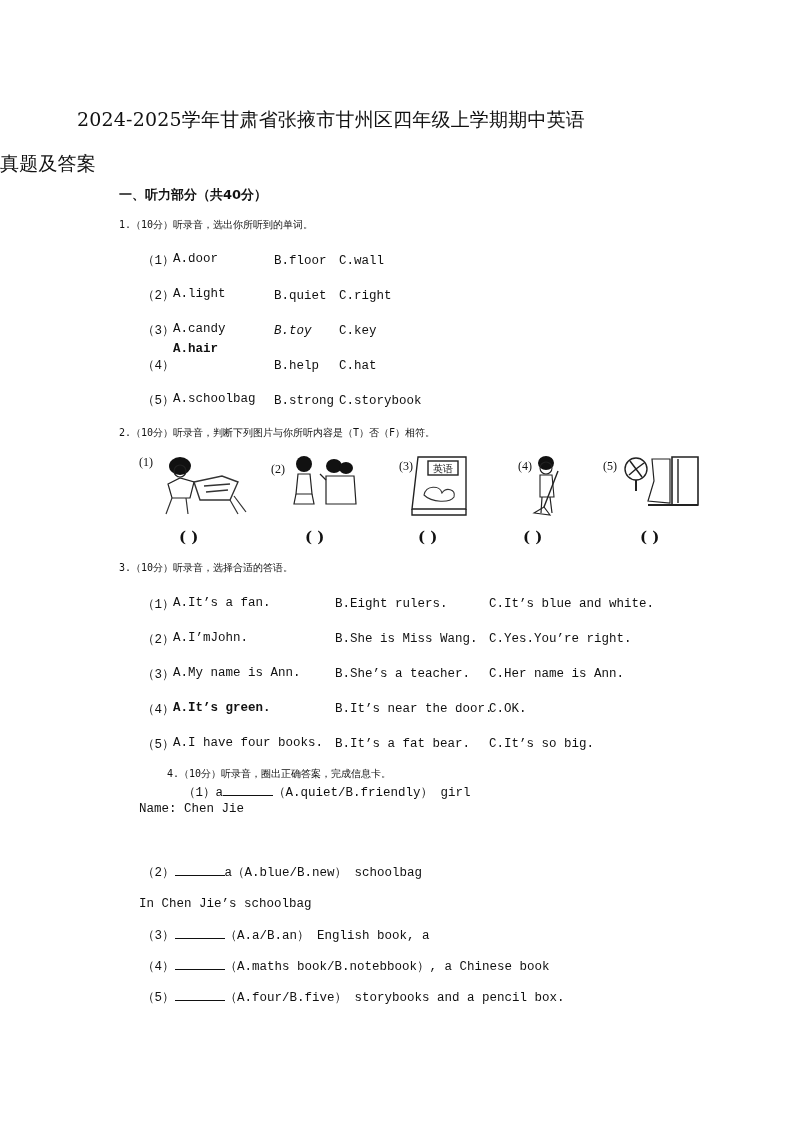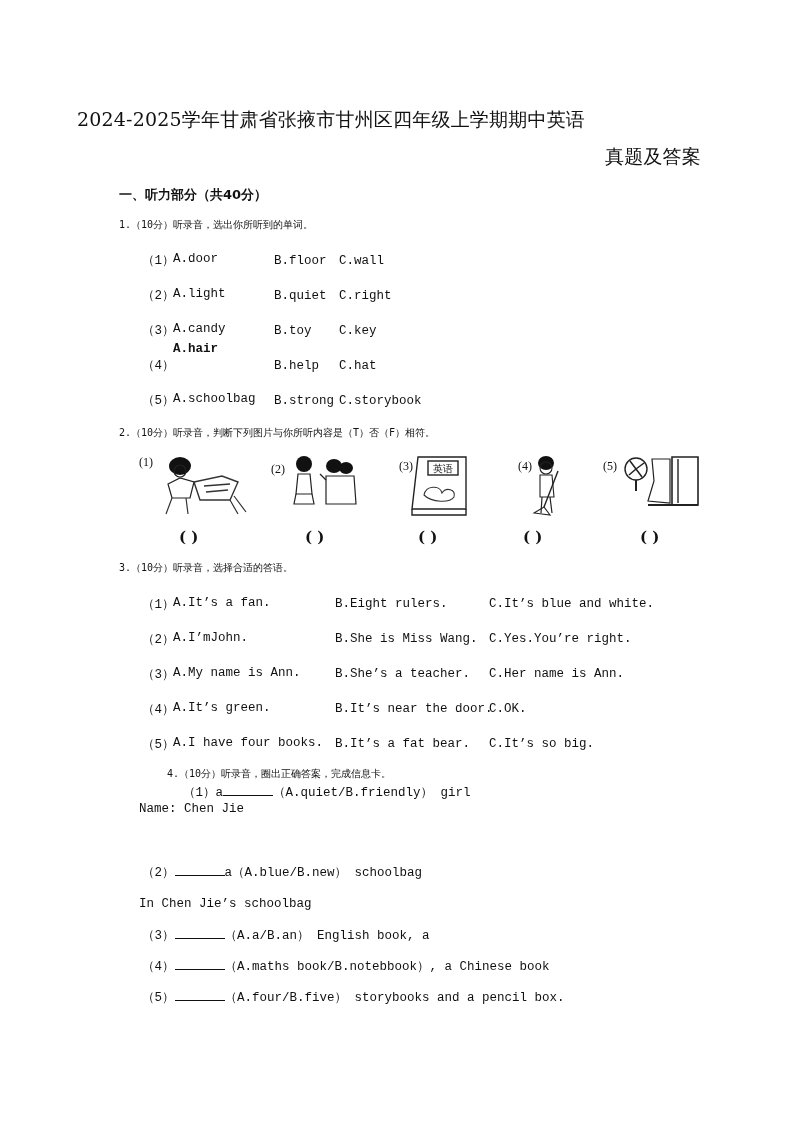--- a/index.html
+++ b/index.html
@@ -12,39 +12,39 @@
     .opt { font-family: "Liberation Mono", "DejaVu Sans Mono", monospace; font-size: 12.5px; }
     .blank { display: inline-block; width: 50px; border-bottom: 1px solid #111; height: 12px; vertical-align: baseline; }
     .pic { position: absolute; }
     .paren { position: absolute; font-family: "DejaVu Serif", serif; font-size: 15px; font-weight: bold; }
     .plabel { position: absolute; font-family: "Liberation Serif", serif; font-size: 12px; }
   </style>
 </head>
 <body>
 
 <div class="abs title" style="left:0; width:662px; text-align:center; top:107px;">2024-2025学年甘肃省张掖市甘州区四年级上学期期中英语</div>
-<div class="abs title" style="left:0; width:701px; text-align:right; top:144px;">真题及答案</div>
+<div class="abs title" style="left:0; width:701px; text-align:left; top:151px;">真题及答案</div>
 
 <div class="abs sec" style="left:119px; top:186px;">一、听力部分（共40分）</div>
 
 <div class="abs q" style="left:119px; top:218px;">1.（10分）听录音，选出你所听到的单词。</div>
 <div>
   <div class="abs opt" style="left:142px; top:252px;">（1）</div>
   <div class="abs opt" style="left:173px; top:252px;">A.door</div>
   <div class="abs opt" style="left:274px; top:254px;">B.floor</div>
   <div class="abs opt" style="left:339px; top:254px;">C.wall</div>
 
   <div class="abs opt" style="left:142px; top:287px;">（2）</div>
   <div class="abs opt" style="left:173px; top:287px;">A.light</div>
   <div class="abs opt" style="left:274px; top:289px;">B.quiet</div>
   <div class="abs opt" style="left:339px; top:289px;">C.right</div>
 
   <div class="abs opt" style="left:142px; top:322px;">（3）</div>
   <div class="abs opt" style="left:173px; top:322px;">A.candy</div>
-  <div class="abs opt" style="left:274px; top:324px;">B.toy</div>
+  <div class="abs opt" style="left:274px; top:324px;font-style:italic;">B.toy</div>
   <div class="abs opt" style="left:339px; top:324px;">C.key</div>
 
   <div class="abs opt" style="left:142px; top:357px;">（4）</div>
   <div class="abs opt" style="left:173px; top:342px;font-weight:bold;">A.hair</div>
   <div class="abs opt" style="left:274px; top:359px;">B.help</div>
   <div class="abs opt" style="left:339px; top:359px;">C.hat</div>
 
   <div class="abs opt" style="left:142px; top:392px;">（5）</div>
   <div class="abs opt" style="left:173px; top:392px;">A.schoolbag</div>
   <div class="abs opt" style="left:274px; top:394px;">B.strong</div>
@@ -123,21 +123,21 @@
   <div class="abs opt" style="left:173px; top:631px;">A.I’mJohn.</div>
   <div class="abs opt" style="left:335px; top:632px;">B.She is Miss Wang.</div>
   <div class="abs opt" style="left:489px; top:632px;">C.Yes.You’re right.</div>
 
   <div class="abs opt" style="left:142px; top:666px;">（3）</div>
   <div class="abs opt" style="left:173px; top:666px;">A.My name is Ann.</div>
   <div class="abs opt" style="left:335px; top:667px;">B.She’s a teacher.</div>
   <div class="abs opt" style="left:489px; top:667px;">C.Her name is Ann.</div>
 
   <div class="abs opt" style="left:142px; top:701px;">（4）</div>
-  <div class="abs opt" style="left:173px; top:701px;">A.It’s green.</div>
+  <div class="abs opt" style="left:173px; top:701px;font-weight:bold;">A.It’s green.</div>
   <div class="abs opt" style="left:335px; top:702px;">B.It’s near the door.</div>
   <div class="abs opt" style="left:489px; top:702px;">C.OK.</div>
 
   <div class="abs opt" style="left:142px; top:736px;">（5）</div>
   <div class="abs opt" style="left:173px; top:736px;">A.I have four books.</div>
   <div class="abs opt" style="left:335px; top:737px;">B.It’s a fat bear.</div>
   <div class="abs opt" style="left:489px; top:737px;">C.It’s so big.</div>
 </div>
 
 <div class="abs q" style="left:119px; top:767px;margin-left:48px;">4.（10分）听录音，圈出正确答案，完成信息卡。</div>

